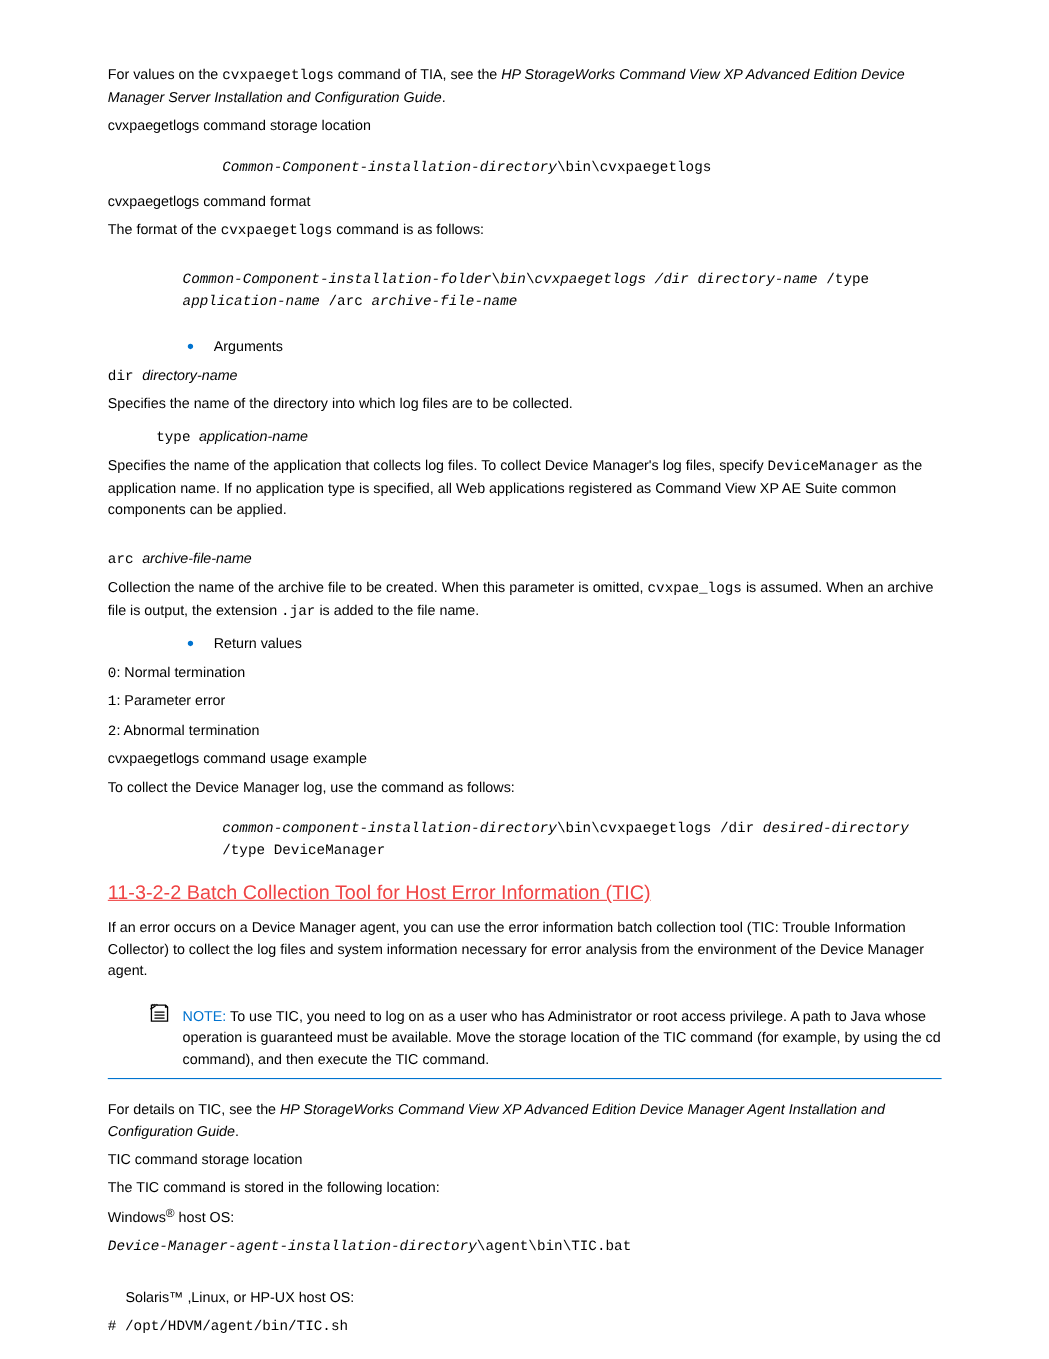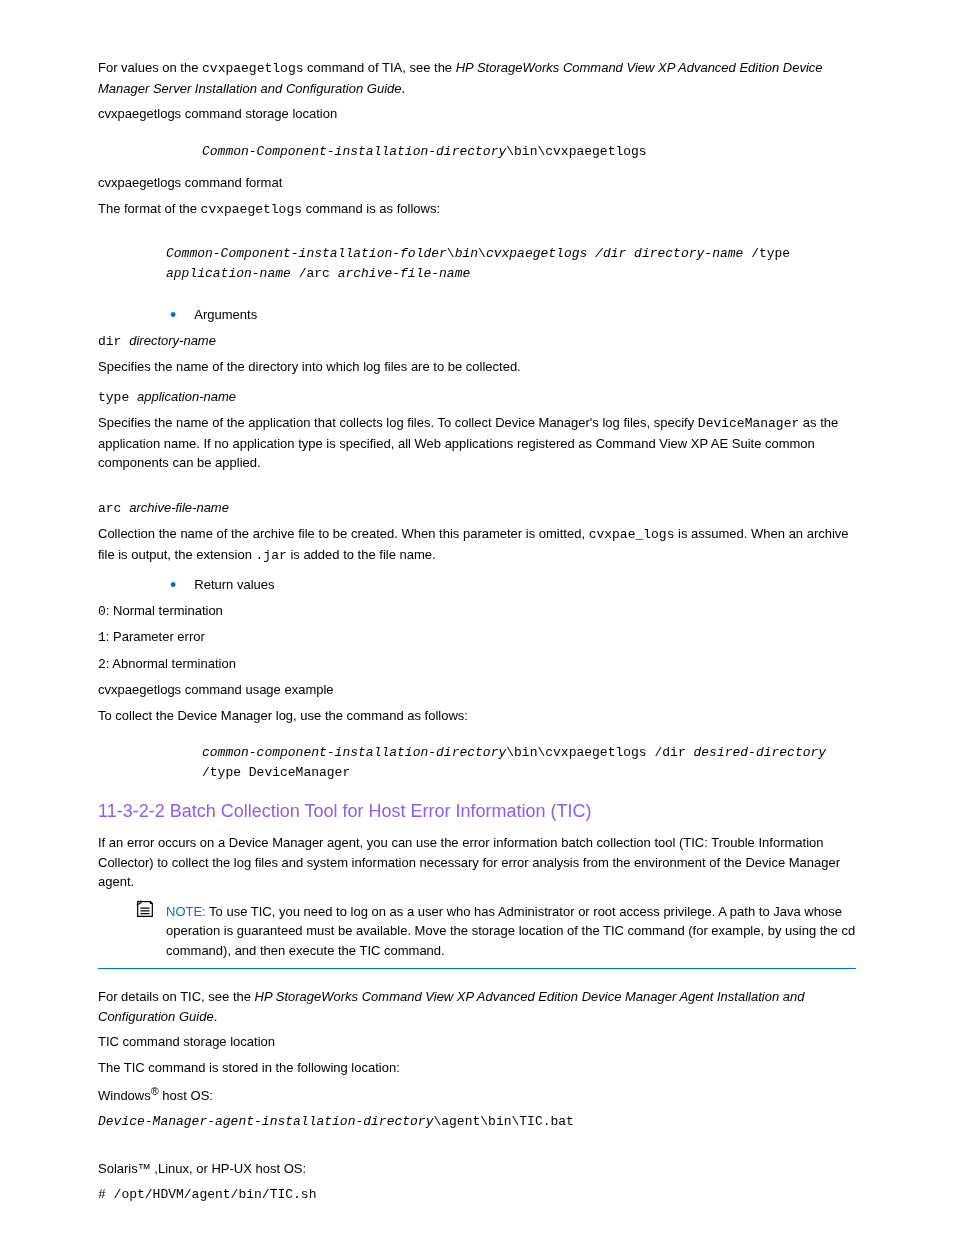--- a/index.html
+++ b/index.html
@@ -10,26 +10,27 @@
     color: #000;
     margin: 0;
     padding: 52px 98px 52px 98px;
     width: 954px;
     background: #fff;
   }
   .mono { font-family: "Courier New", Courier, monospace; }
   .italic { font-style: italic; }
   .section-heading {
     font-family: Arial, Helvetica, sans-serif;
-    color: #8b5cf6;
+    color: #ef4444;
     font-size: 18px;
     font-weight: normal;
     margin-top: 16px;
     margin-bottom: 8px;
     margin-left: 0;
+    text-decoration: underline;
   }
   .indent-1 { margin-left: 68px; }
   .indent-2 { margin-left: 104px; }
   .indent-arg { margin-left: 104px; }
   .indent-arg-desc { margin-left: 130px; }
   .para { margin: 6px 0; }
   .bullet-row {
     display: flex;
     align-items: flex-start;
     margin: 10px 0 4px 72px;
@@ -38,21 +39,21 @@
     color: #0073cf;
     font-size: 18px;
     line-height: 1;
     margin-right: 18px;
     margin-top: 1px;
   }
   .note-box {
     border-bottom: 1.1px solid #0073cf;
     padding-bottom: 8px;
     padding-top: 2px;
-    margin: 8px 0 18px 0;
+    margin: 20px 0 18px 0;
     position: relative;
     padding-left: 68px;
   }
   .note-icon {
     position: absolute;
     left: 36px;
     top: -2px;
     font-size: 20px;
     line-height: 1.1;
   }
@@ -98,21 +99,21 @@
 <div class="bullet-row">
   <span class="bullet-dot">•</span>
   <span>Arguments</span>
 </div>
 
 <div class="para indent-arg">
   <span class="mono">dir </span><span class="italic">directory-name</span>
 </div>
 <div class="para indent-arg-desc">Specifies the name of the directory into which log files are to be collected.</div>
 
-<div class="para indent-arg" style="margin-top:10px;">
+<div class="para indent-arg" style="margin-top:10px;margin-left:44px;">
   <span class="mono">type </span><span class="italic">application-name</span>
 </div>
 <div class="para indent-arg-desc">
   <span>Specifies the name of the application that collects log files. To collect Device Manager's log files, specify </span><span class="mono">DeviceManager</span><span> as the application name. If no application type is specified, all Web applications registered as Command View XP AE Suite common components can be applied.</span>
 </div>
 
 <div class="para indent-arg" style="margin-top:25px;">
   <span class="mono">arc </span><span class="italic">archive-file-name</span>
 </div>
 <div class="para indent-arg-desc">
@@ -167,19 +168,19 @@
 <div class="para indent-2">The TIC command is stored in the following location:</div>
 
 <div class="para indent-2">
   <span>Windows</span><sup>®</sup><span> host OS:</span>
 </div>
 
 <div class="mono para indent-2">
   <span class="italic">Device-Manager-agent-installation-directory</span><span>\agent\bin\TIC.bat</span>
 </div>
 
-<div class="para indent-2" style="margin-top:28px;">Solaris™ ,Linux, or HP-UX host OS:</div>
+<div class="para indent-2" style="margin-top:28px;margin-left:16px;">Solaris™ ,Linux, or HP-UX host OS:</div>
 
 <div class="mono para indent-2"># /opt/HDVM/agent/bin/TIC.sh</div>
 
 <div class="footer">
   <span>Troubleshooting</span>&nbsp;&nbsp;<span>163</span>
 </div>
 
 </body></html>

